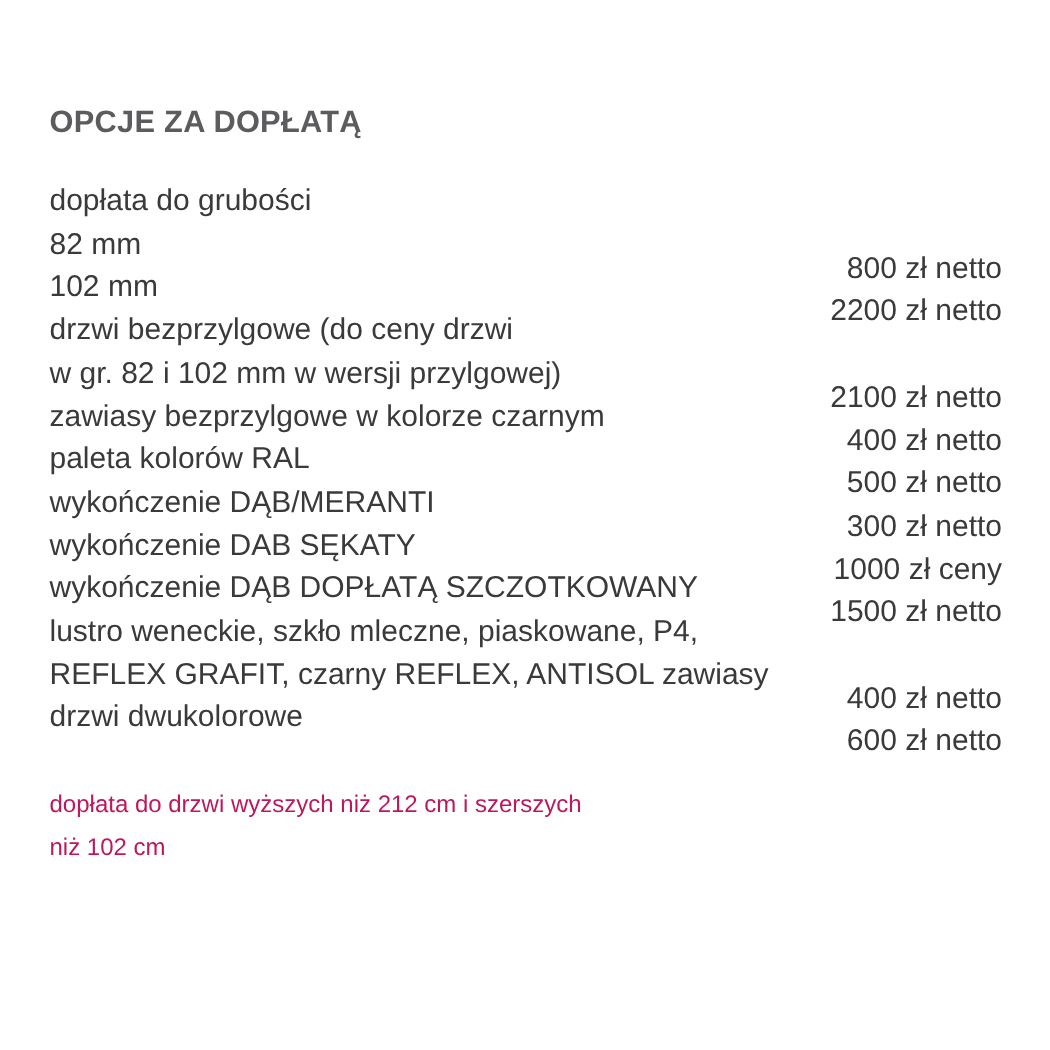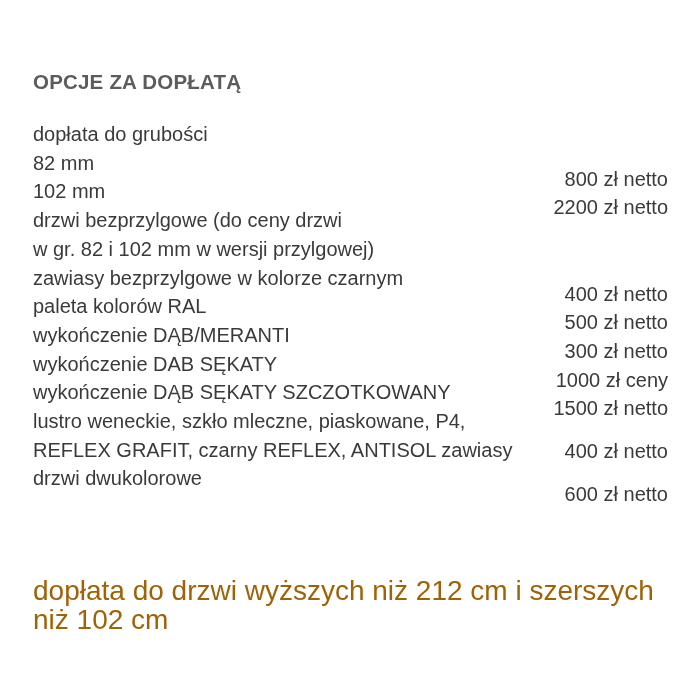--- a/index.html
+++ b/index.html
@@ -25,36 +25,36 @@
   }
   .price-table {
     margin-top: 24px;
     font-size: 20px;
     line-height: 28.7px;
     color: #3a3a3a;
   }
   .row {
     display: flex;
     justify-content: space-between;
-    align-items: center;
+    align-items: flex-end;
   }
   .label {
     white-space: pre-line;
   }
   .price {
     white-space: nowrap;
     text-align: right;
     position: relative;
     top: 16px;
   }
   .footnote {
-    margin-top: 83px;
-    font-size: 28px;
+    margin-top: 29px;
+    font-size: 16px;
     line-height: 29px;
-    color: #a16207;
+    color: #be185d;
     white-space: pre-line;
   }
 </style>
 </head>
 <body>
 
 <div class="page">
 
   <div class="title">OPCJE ZA DOPŁATĄ</div>
 
@@ -67,39 +67,40 @@
       <div class="label">82 mm</div>
       <div class="price">800 zł netto</div>
     </div>
     <div class="row">
       <div class="label">102 mm</div>
       <div class="price">2200 zł netto</div>
     </div>
     <div class="row">
       <div class="label">drzwi bezprzylgowe (do ceny drzwi
 w gr. 82 i 102 mm w wersji przylgowej)</div>
+      <div class="price">2100 zł netto</div>
     </div>
     <div class="row">
       <div class="label">zawiasy bezprzylgowe w kolorze czarnym</div>
       <div class="price">400 zł netto</div>
     </div>
     <div class="row">
       <div class="label">paleta kolorów RAL</div>
       <div class="price">500 zł netto</div>
     </div>
     <div class="row">
       <div class="label">wykończenie DĄB/MERANTI</div>
       <div class="price">300 zł netto</div>
     </div>
     <div class="row">
       <div class="label">wykończenie DAB SĘKATY</div>
       <div class="price">1000 zł ceny</div>
     </div>
     <div class="row">
-      <div class="label">wykończenie DĄB SĘKATY SZCZOTKOWANY</div>
+      <div class="label">wykończenie DĄB DOPŁATĄ SZCZOTKOWANY</div>
       <div class="price">1500 zł netto</div>
     </div>
     <div class="row">
       <div class="label">lustro weneckie, szkło mleczne, piaskowane, P4,
 REFLEX GRAFIT, czarny REFLEX, ANTISOL zawiasy</div>
       <div class="price">400 zł netto</div>
     </div>
     <div class="row">
       <div class="label">drzwi dwukolorowe</div>
       <div class="price">600 zł netto</div>

